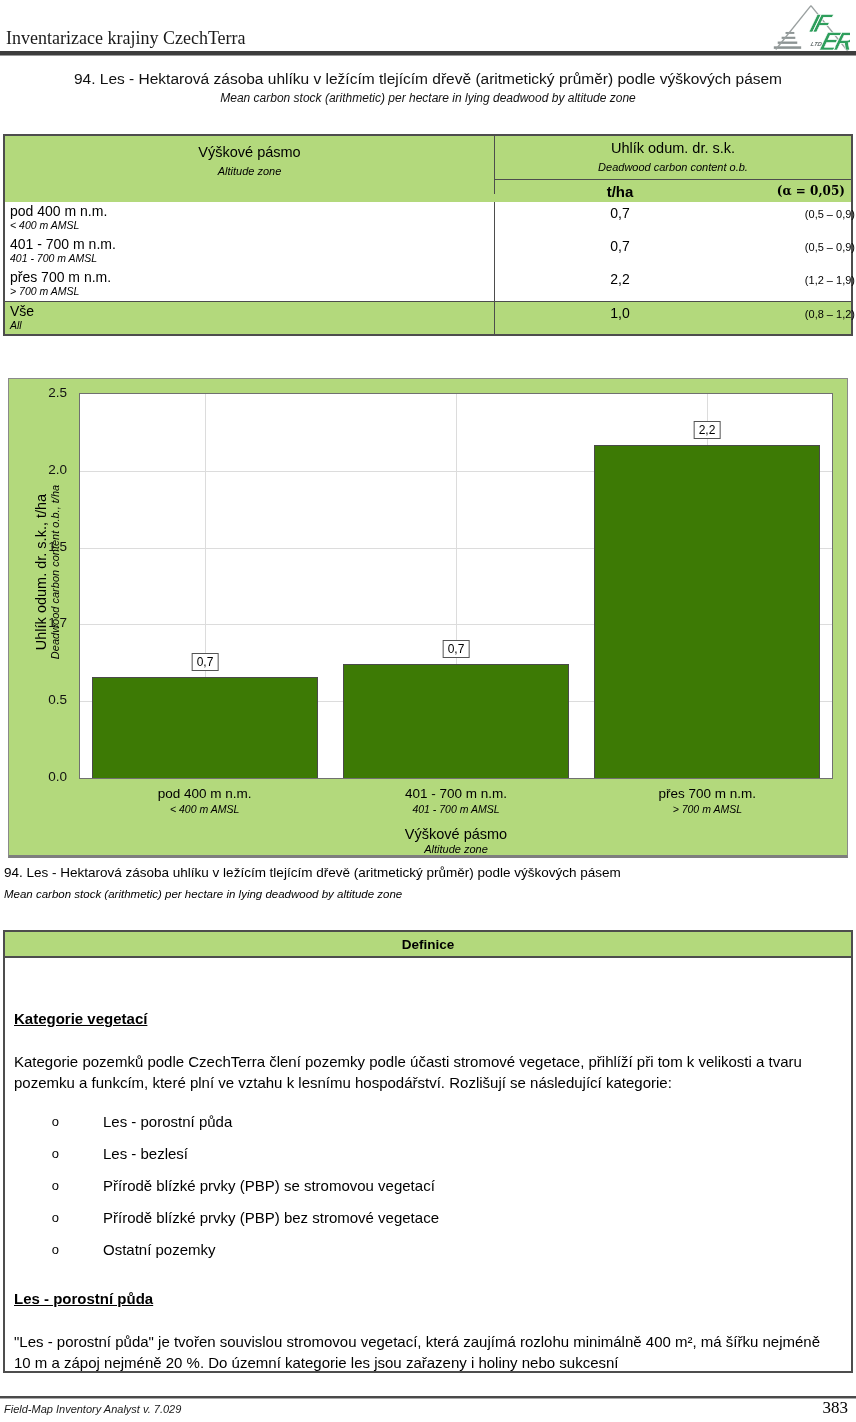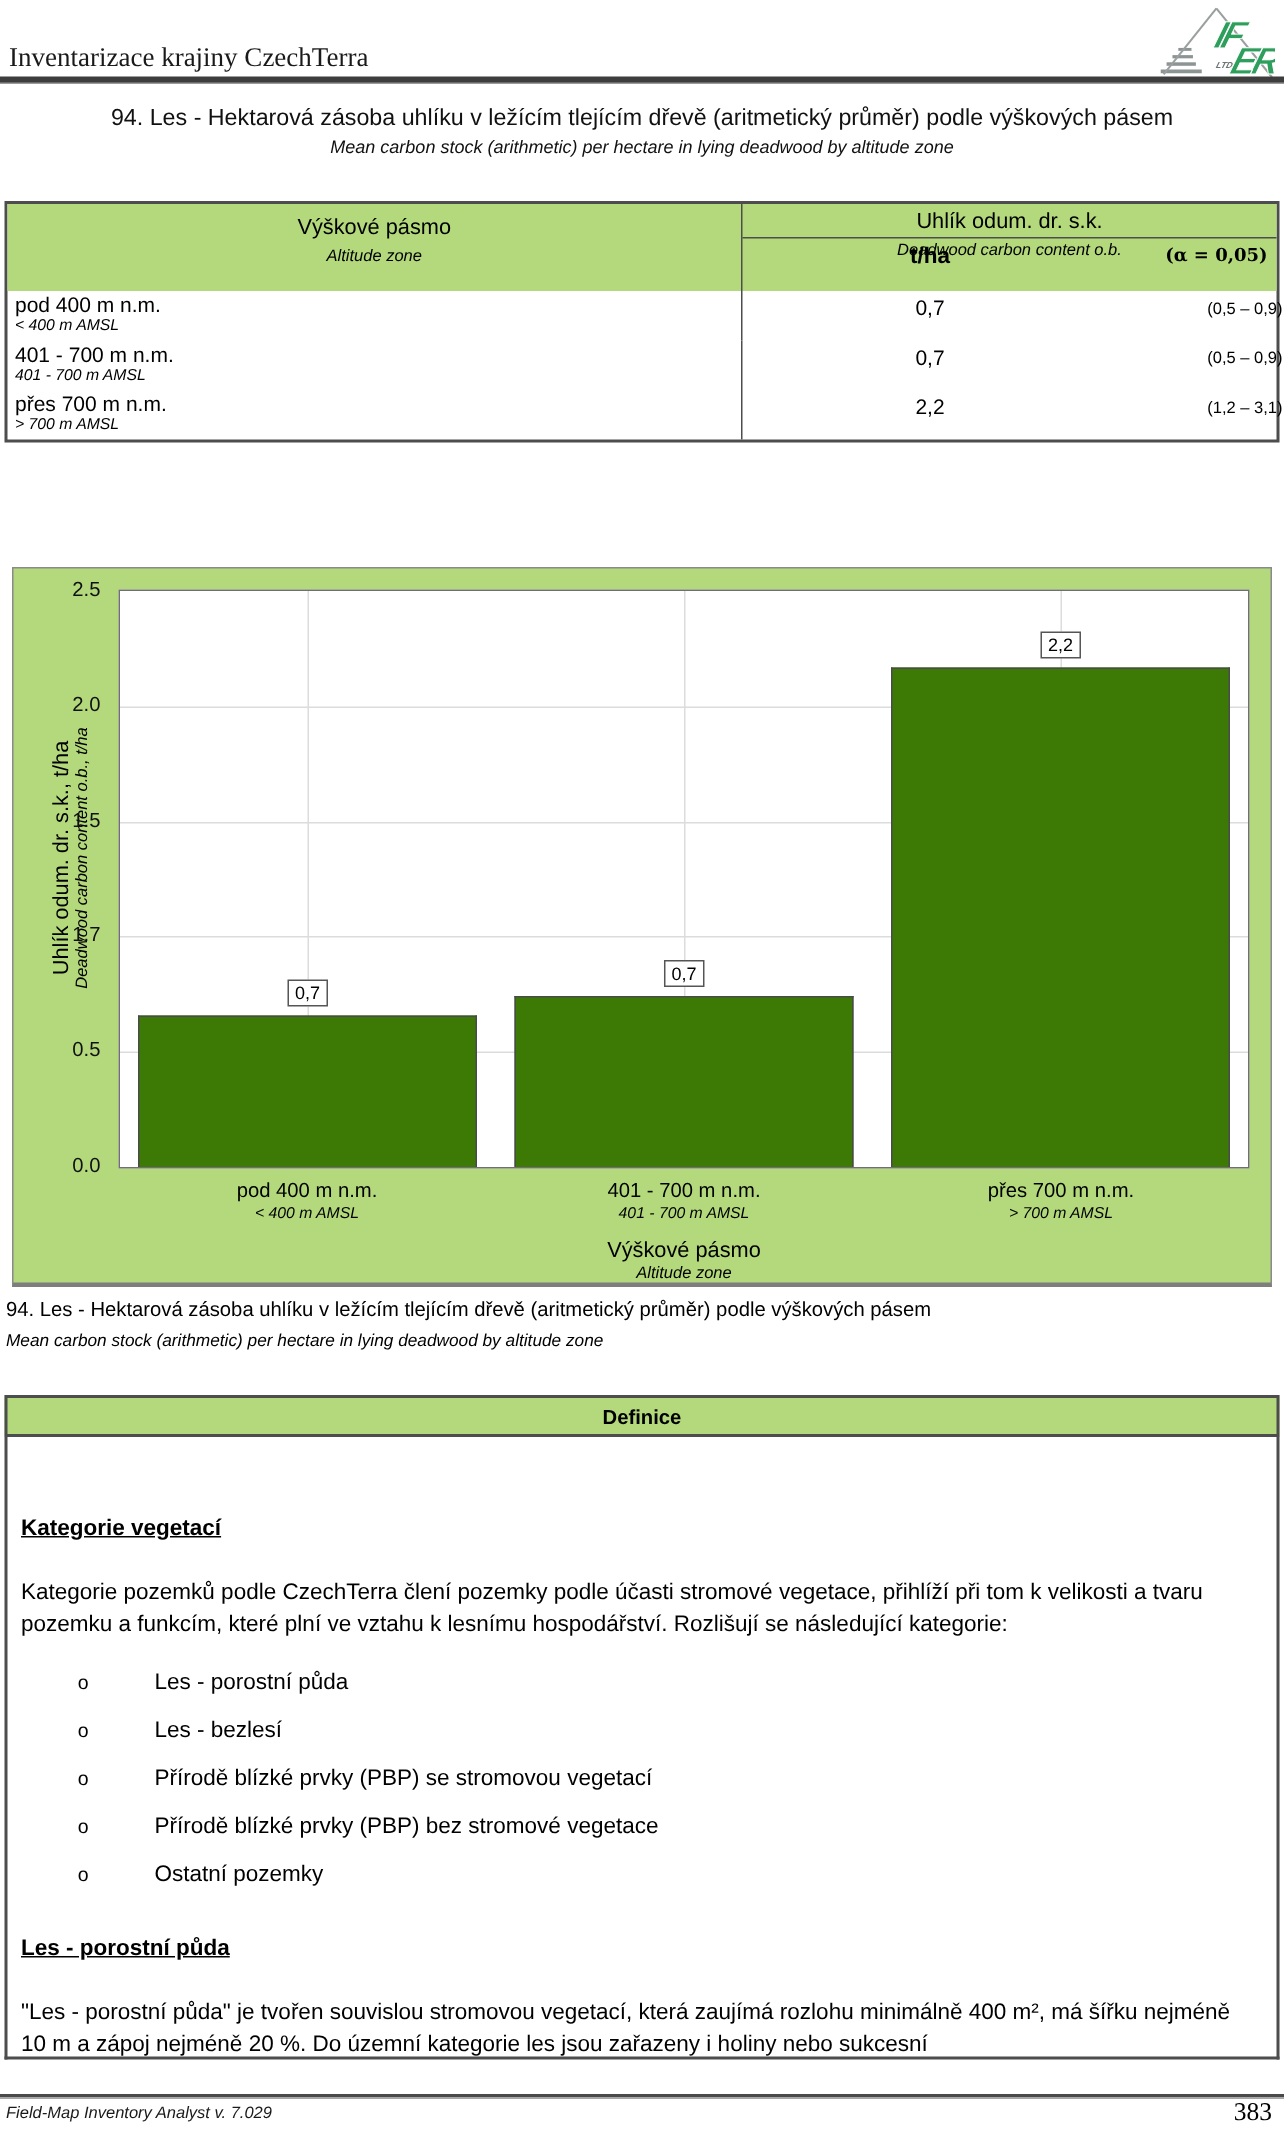--- a/index.html
+++ b/index.html
@@ -17,21 +17,21 @@
   .header-rule { position:absolute; left:0; right:0; top:51px; height:5px; background:#3d3d3d; border-bottom:1px solid #9a9a9a; }
   .logo { position:absolute; right:6px; top:2px; width:84px; height:56px; }
   
   .doc-title { position:absolute; left:0; right:0; top:70px; text-align:center; font-size:15.5px; color:#111; }
   .doc-subtitle { position:absolute; left:0; right:0; top:91px; text-align:center; font-size:12px; font-style:italic; color:#111; }
   
   .tbl { position:absolute; left:3px; top:134px; width:850px; border:2px solid #4d4d4d; }
   .tbl-head { display:grid; grid-template-columns:490px 356px; background:#b3d97c; }
   .th-zone { border-right:1px solid #4d4d4d; text-align:center; padding-top:7px; height:58px; }
   .th-right { display:flex; flex-direction:column; }
-  .th-carbon { border-bottom:1px solid #4d4d4d; text-align:center; padding-top:3px; height:23px; }
+  .th-carbon { border-bottom:1px solid #4d4d4d; text-align:center; padding-top:3px; height:44px; }
   .th-sub { display:grid; grid-template-columns:250px 106px; height:22px; align-items:center;font-weight:bold; }
   .cz-main { font-size:14.5px; }
   .en-sub { font-size:11px; font-style:italic; }
   .th-unit { text-align:center; font-size:15px; }
   .th-alpha { text-align:right; padding-right:6px; font-size:12px; font-family:"DejaVu Serif", serif; }
   .trow { display:grid; grid-template-columns:490px 250px 110px; height:33px; }
   .trow .c1 { border-right:1px solid #4d4d4d; padding-left:5px; padding-top:1px; }
   .trow .c1 .cz-main { font-size:14px; display:block; line-height:16px; }
   .trow .c1 .en-sub { font-size:10.5px; display:block; line-height:12px; }
   .trow .c2 { text-align:center; font-size:14px; padding-top:3px; }
@@ -139,21 +139,29 @@
       </div>
       <div class="c2">0,7</div>
       <div class="c3">(0,5 – 0,9)</div>
     </div>
     <div class="trow">
       <div class="c1">
         <span class="cz-main">přes 700 m n.m.</span>
         <span class="en-sub">&gt; 700 m AMSL</span>
       </div>
       <div class="c2">2,2</div>
-      <div class="c3">(1,2 – 3,1)</div>
+      <div class="c3">(1,2 – 1,9)</div>
+    </div>
+    <div class="trow total">
+      <div class="c1">
+        <span class="cz-main">Vše</span>
+        <span class="en-sub">All</span>
+      </div>
+      <div class="c2">1,0</div>
+      <div class="c3">(0,8 – 1,2)</div>
     </div>
   </div>
 
   <div class="chart">
     <div class="ylab">
       <div class="l1">Uhlík odum. dr. s.k., t/ha</div>
       <div class="l2">Deadwood carbon content o.b., t/ha</div>
     </div>
     <div class="yticks" id="yticks">
         <div class="ytick" style="top: 376px;">0.0</div>

